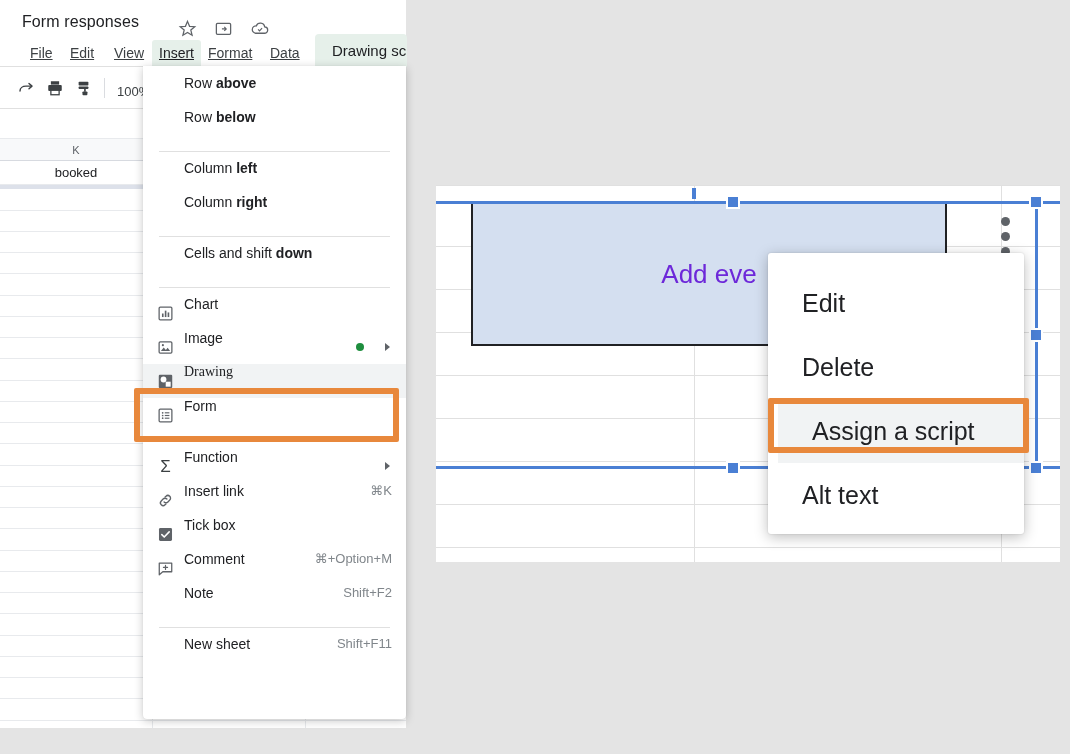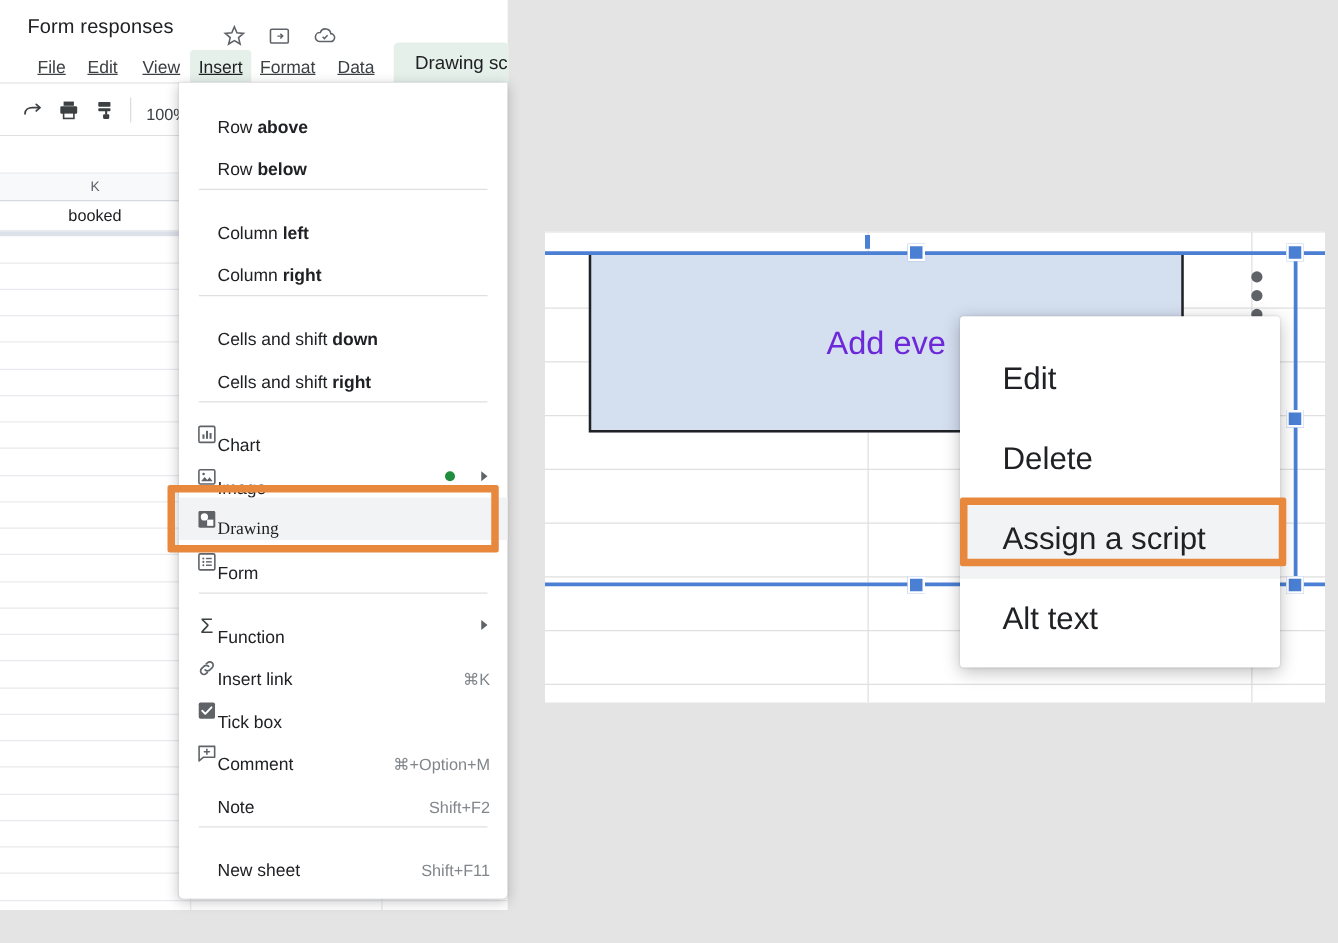--- a/index.html
+++ b/index.html
@@ -61,22 +61,22 @@
   .sheet-top-strip { position:absolute; left:0; top:0; width:406px; height:30px; background:#fff; border-bottom:1px solid #e8eaed;}
 
   
   .dropdown {
     position:absolute; left:143px; top:66px; width:263px; height:653px;
     background:#fff; border-radius:0 0 4px 4px;
     box-shadow: 0 2px 10px rgba(0,0,0,.22), 0 0 1px rgba(0,0,0,.12);
     z-index: 40;
   }
   .dd-item {
-    position:relative; height:34px; display:flex; align-items:flex-end;
-    font-size:14px; color:#202124; padding-left:31px; white-space:nowrap;
+    position:relative; height:34px; display:flex; align-items:flex-start;
+    font-size:14px; color:#202124; padding-left:41px; white-space:nowrap;
   }
   .dd-item .ic { position:absolute; left:14px; top:9px; width:17px; height:17px; }
   .dd-item .lbl { flex:1; }
   .dd-item .kbd { font-size:13px; color:#80868b; padding-right:14px; white-space:nowrap; }
   .dd-item .arrow { position:absolute; right:16px; top:13px; width:0;height:0;
     border-left:5px solid #5f6368; border-top:4px solid transparent; border-bottom:4px solid transparent;}
   .dd-item .greendot { position:absolute; right:42px; top:13px; width:8px; height:8px; border-radius:50%; background:#1e8e3e; }
   .dd-sep { height:1px; background:#e0e0e0; margin:8px 16px; }
   .dd-pad-top { height:9px; }
   .dd-highlight { background:#f1f3f4;font-family:Liberation Serif, serif; }
@@ -119,21 +119,21 @@
   .ctxmenu {
     position:absolute; left:768px; top:253px; width:256px; height:281px;
     background:#fff; border-radius:3px;
     box-shadow:0 3px 14px rgba(0,0,0,.26), 0 0 2px rgba(0,0,0,.14);
     z-index:50; padding-top:18px;
   }
   .ctx-item {
     height:64px; display:flex; align-items:center; padding-left:34px;
     font-size:25px; color:#202124; white-space:nowrap;
   }
-  .ctx-item.hl { background:#f1f3f4; }
+  .ctx-item.hl { background:#f1f3f4;margin-left:10px; }
 </style>
 </head>
 <body>
 
 <div id="root">
 
   <div class="sheet-right">
     <div class="gr-row" style="top:0px"></div>
     <div class="gr-row" style="top:18px"></div>
     <div class="gr-row" style="top:61px"></div>
@@ -308,23 +308,20 @@
       <span class="lbl"><span>Column </span><b>left</b></span>
     </div>
     <div class="dd-item">
       <span class="lbl"><span>Column </span><b>right</b></span>
     </div>
     <div class="dd-sep"></div>
 
     <div class="dd-item">
       <span class="lbl"><span>Cells and shift </span><b>down</b></span>
     </div>
-    <div class="dd-item">
-      <span class="lbl"><span>Cells and shift </span><b>right</b></span>
-    </div>
     <div class="dd-sep"></div>
 
     <div class="dd-item">
       <span class="ic">
         <svg width="17" height="17" viewBox="0 0 24 24" fill="none" stroke="#5f6368" stroke-width="1.8">
           <rect x="3" y="3" width="18" height="18" rx="1.6"></rect>
           <rect x="7" y="12" width="2.3" height="5" fill="#5f6368" stroke="none"></rect>
           <rect x="11" y="8" width="2.3" height="9" fill="#5f6368" stroke="none"></rect>
           <rect x="15" y="10.5" width="2.3" height="6.5" fill="#5f6368" stroke="none"></rect>
         </svg>

